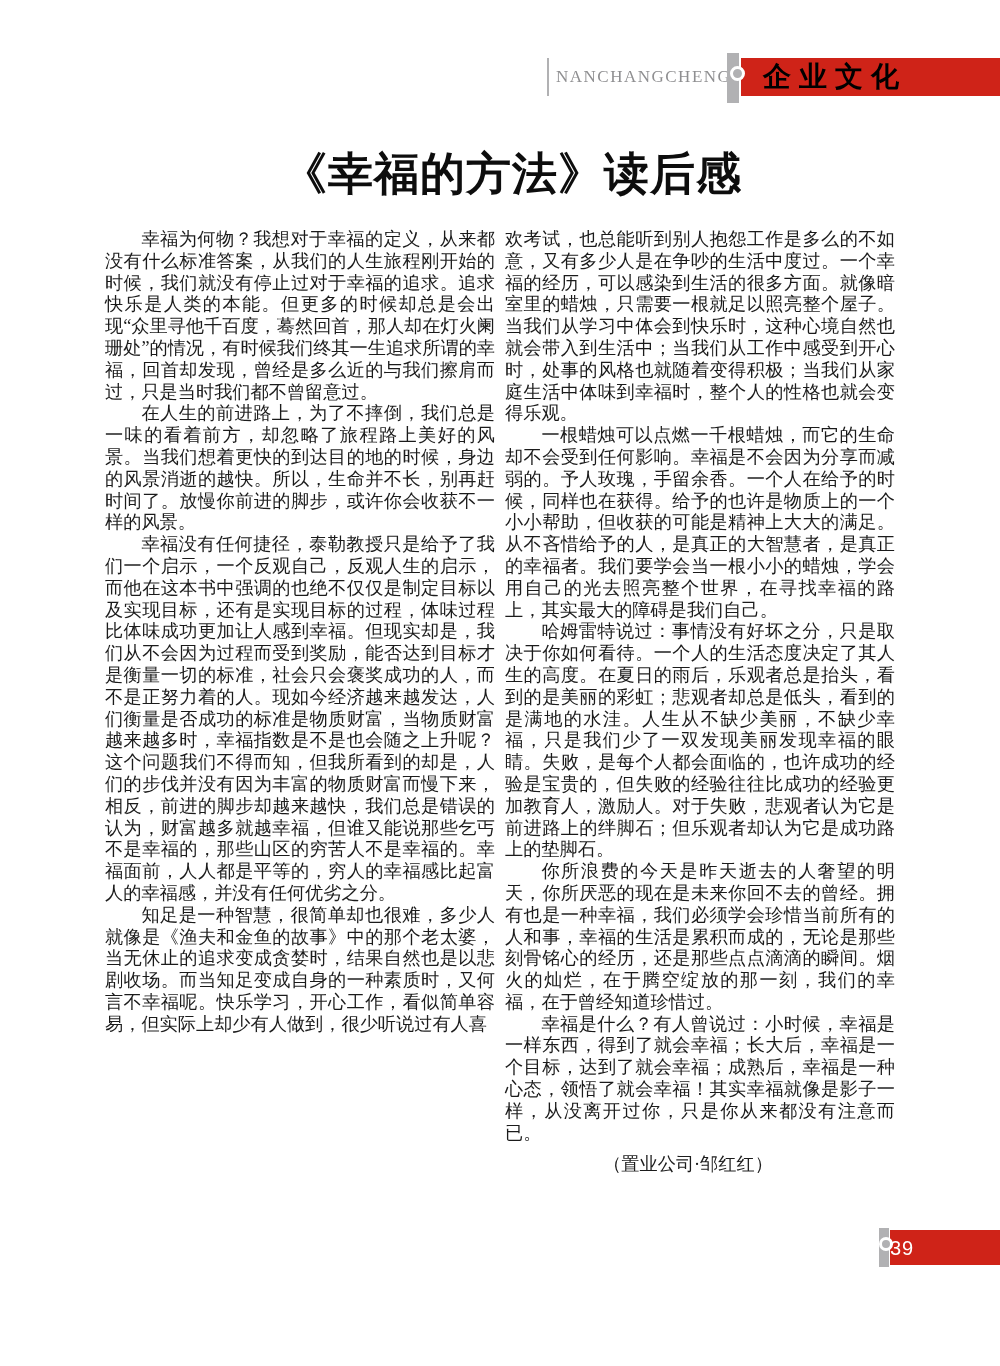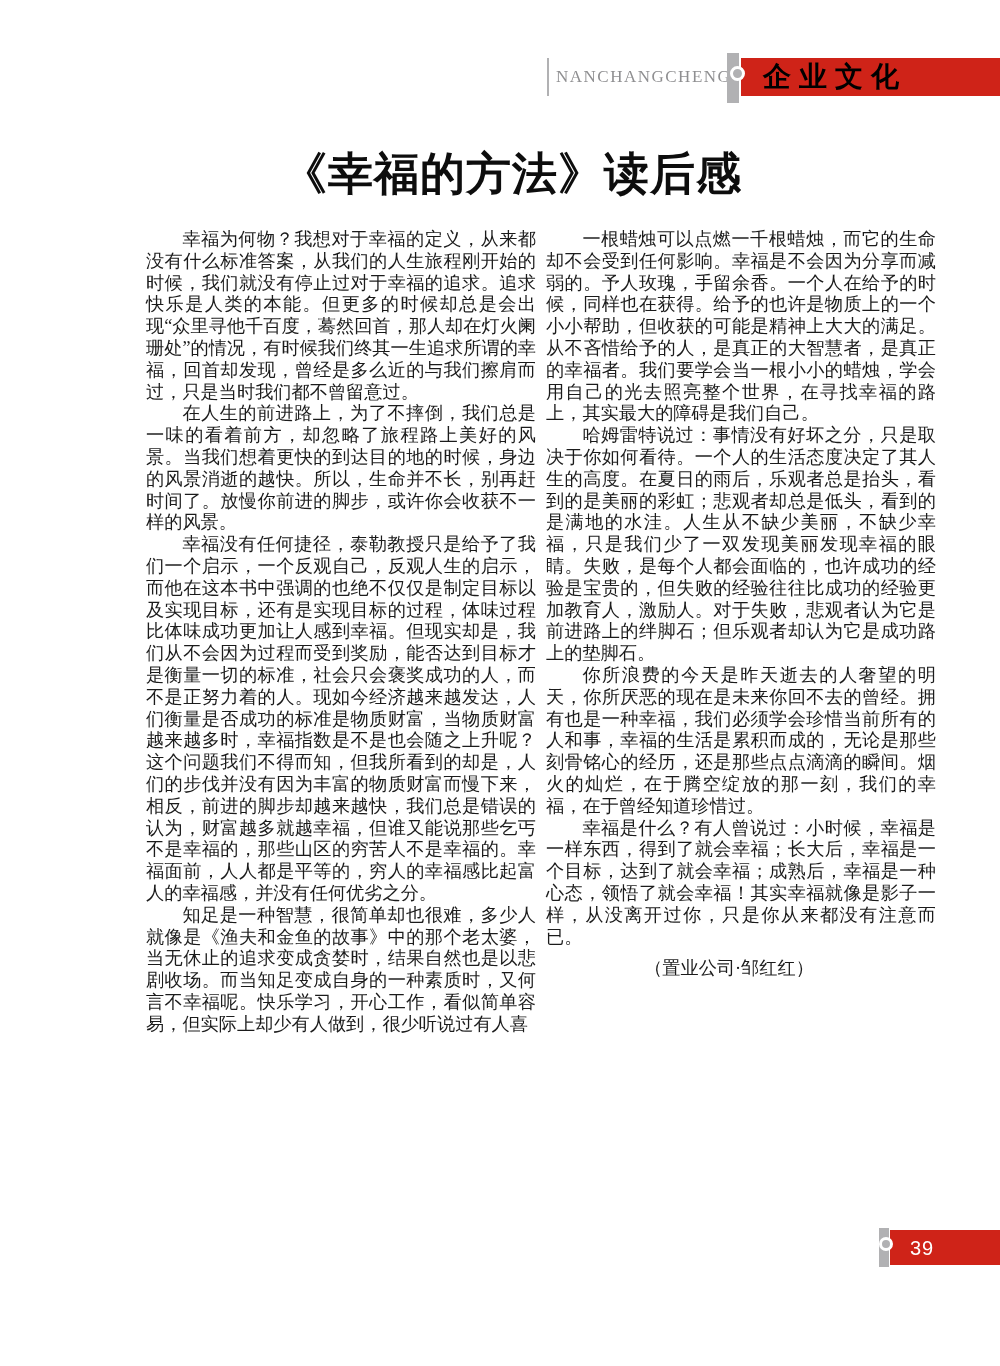--- a/index.html
+++ b/index.html
@@ -77,21 +77,20 @@
   
   .col{
     position:absolute;
     top:229px;
     width:390px;
     font-size:18.2px;
     line-height:21.8px;
     color:var(--ink);
     text-align:justify;
     word-break:break-all;
-    margin-left:41px;
   }
   .col-left{left:105px;}
   .col-right{left:505px;}
   .para{margin:0;text-indent:2em;}
   .para.no-indent{text-indent:0;}
   .para.byline{
     text-indent:0;
     text-align:center;
     padding-right:24px;
     margin-top:10px;
@@ -101,21 +100,20 @@
   .ftr-bar{
     position:absolute;
     left:879px;top:1228px;width:10px;height:39px;
     background:var(--bar-gray);
   }
   .ftr-band{
     position:absolute;
     left:890px;top:1230px;right:0;height:35px;
     background:var(--accent);
     display:flex;align-items:center;
-    padding-left:20px;
   }
   .ftr-band .page-num{
     color:#ffffff;
     font-family:"Liberation Sans", sans-serif;
     font-size:20px;
     letter-spacing:1px;
     line-height:1;
   }
   .ftr-dot{
     position:absolute;
@@ -142,20 +140,21 @@
 
   <h1 class="title">《幸福的方法》读后感</h1>
 
   <div class="col col-left">
       <p class="para">幸福为何物？我想对于幸福的定义，从来都没有什么标准答案，从我们的人生旅程刚开始的时候，我们就没有停止过对于幸福的追求。追求快乐是人类的本能。但更多的时候却总是会出现“众里寻他千百度，蓦然回首，那人却在灯火阑珊处”的情况，有时候我们终其一生追求所谓的幸福，回首却发现，曾经是多么近的与我们擦肩而过，只是当时我们都不曾留意过。</p>
       <p class="para">在人生的前进路上，为了不摔倒，我们总是一味的看着前方，却忽略了旅程路上美好的风景。当我们想着更快的到达目的地的时候，身边的风景消逝的越快。所以，生命并不长，别再赶时间了。放慢你前进的脚步，或许你会收获不一样的风景。</p>
       <p class="para">幸福没有任何捷径，泰勒教授只是给予了我们一个启示，一个反观自己，反观人生的启示，而他在这本书中强调的也绝不仅仅是制定目标以及实现目标，还有是实现目标的过程，体味过程比体味成功更加让人感到幸福。但现实却是，我们从不会因为过程而受到奖励，能否达到目标才是衡量一切的标准，社会只会褒奖成功的人，而不是正努力着的人。现如今经济越来越发达，人们衡量是否成功的标准是物质财富，当物质财富越来越多时，幸福指数是不是也会随之上升呢？这个问题我们不得而知，但我所看到的却是，人们的步伐并没有因为丰富的物质财富而慢下来，相反，前进的脚步却越来越快，我们总是错误的认为，财富越多就越幸福，但谁又能说那些乞丐不是幸福的，那些山区的穷苦人不是幸福的。幸福面前，人人都是平等的，穷人的幸福感比起富人的幸福感，并没有任何优劣之分。</p>
       <p class="para">知足是一种智慧，很简单却也很难，多少人就像是《渔夫和金鱼的故事》中的那个老太婆，当无休止的追求变成贪婪时，结果自然也是以悲剧收场。而当知足变成自身的一种素质时，又何言不幸福呢。快乐学习，开心工作，看似简单容易，但实际上却少有人做到，很少听说过有人喜</p>
     </div>
   <div class="col col-right">
+      <p class="para no-indent">欢考试，也总能听到别人抱怨工作是多么的不如意，又有多少人是在争吵的生活中度过。一个幸福的经历，可以感染到生活的很多方面。就像暗室里的蜡烛，只需要一根就足以照亮整个屋子。当我们从学习中体会到快乐时，这种心境自然也就会带入到生活中；当我们从工作中感受到开心时，处事的风格也就随着变得积极；当我们从家庭生活中体味到幸福时，整个人的性格也就会变得乐观。</p>
       <p class="para">一根蜡烛可以点燃一千根蜡烛，而它的生命却不会受到任何影响。幸福是不会因为分享而减弱的。予人玫瑰，手留余香。一个人在给予的时候，同样也在获得。给予的也许是物质上的一个小小帮助，但收获的可能是精神上大大的满足。从不吝惜给予的人，是真正的大智慧者，是真正的幸福者。我们要学会当一根小小的蜡烛，学会用自己的光去照亮整个世界，在寻找幸福的路上，其实最大的障碍是我们自己。</p>
       <p class="para">哈姆雷特说过：事情没有好坏之分，只是取决于你如何看待。一个人的生活态度决定了其人生的高度。在夏日的雨后，乐观者总是抬头，看到的是美丽的彩虹；悲观者却总是低头，看到的是满地的水洼。人生从不缺少美丽，不缺少幸福，只是我们少了一双发现美丽发现幸福的眼睛。失败，是每个人都会面临的，也许成功的经验是宝贵的，但失败的经验往往比成功的经验更加教育人，激励人。对于失败，悲观者认为它是前进路上的绊脚石；但乐观者却认为它是成功路上的垫脚石。</p>
       <p class="para">你所浪费的今天是昨天逝去的人奢望的明天，你所厌恶的现在是未来你回不去的曾经。拥有也是一种幸福，我们必须学会珍惜当前所有的人和事，幸福的生活是累积而成的，无论是那些刻骨铭心的经历，还是那些点点滴滴的瞬间。烟火的灿烂，在于腾空绽放的那一刻，我们的幸福，在于曾经知道珍惜过。</p>
       <p class="para">幸福是什么？有人曾说过：小时候，幸福是一样东西，得到了就会幸福；长大后，幸福是一个目标，达到了就会幸福；成熟后，幸福是一种心态，领悟了就会幸福！其实幸福就像是影子一样，从没离开过你，只是你从来都没有注意而已。</p>
       <p class="para byline">（置业公司·邹红红）</p>
     </div>
 
   <div class="ftr-bar"></div>
   <div class="ftr-band">
     <span class="page-num">39</span>

